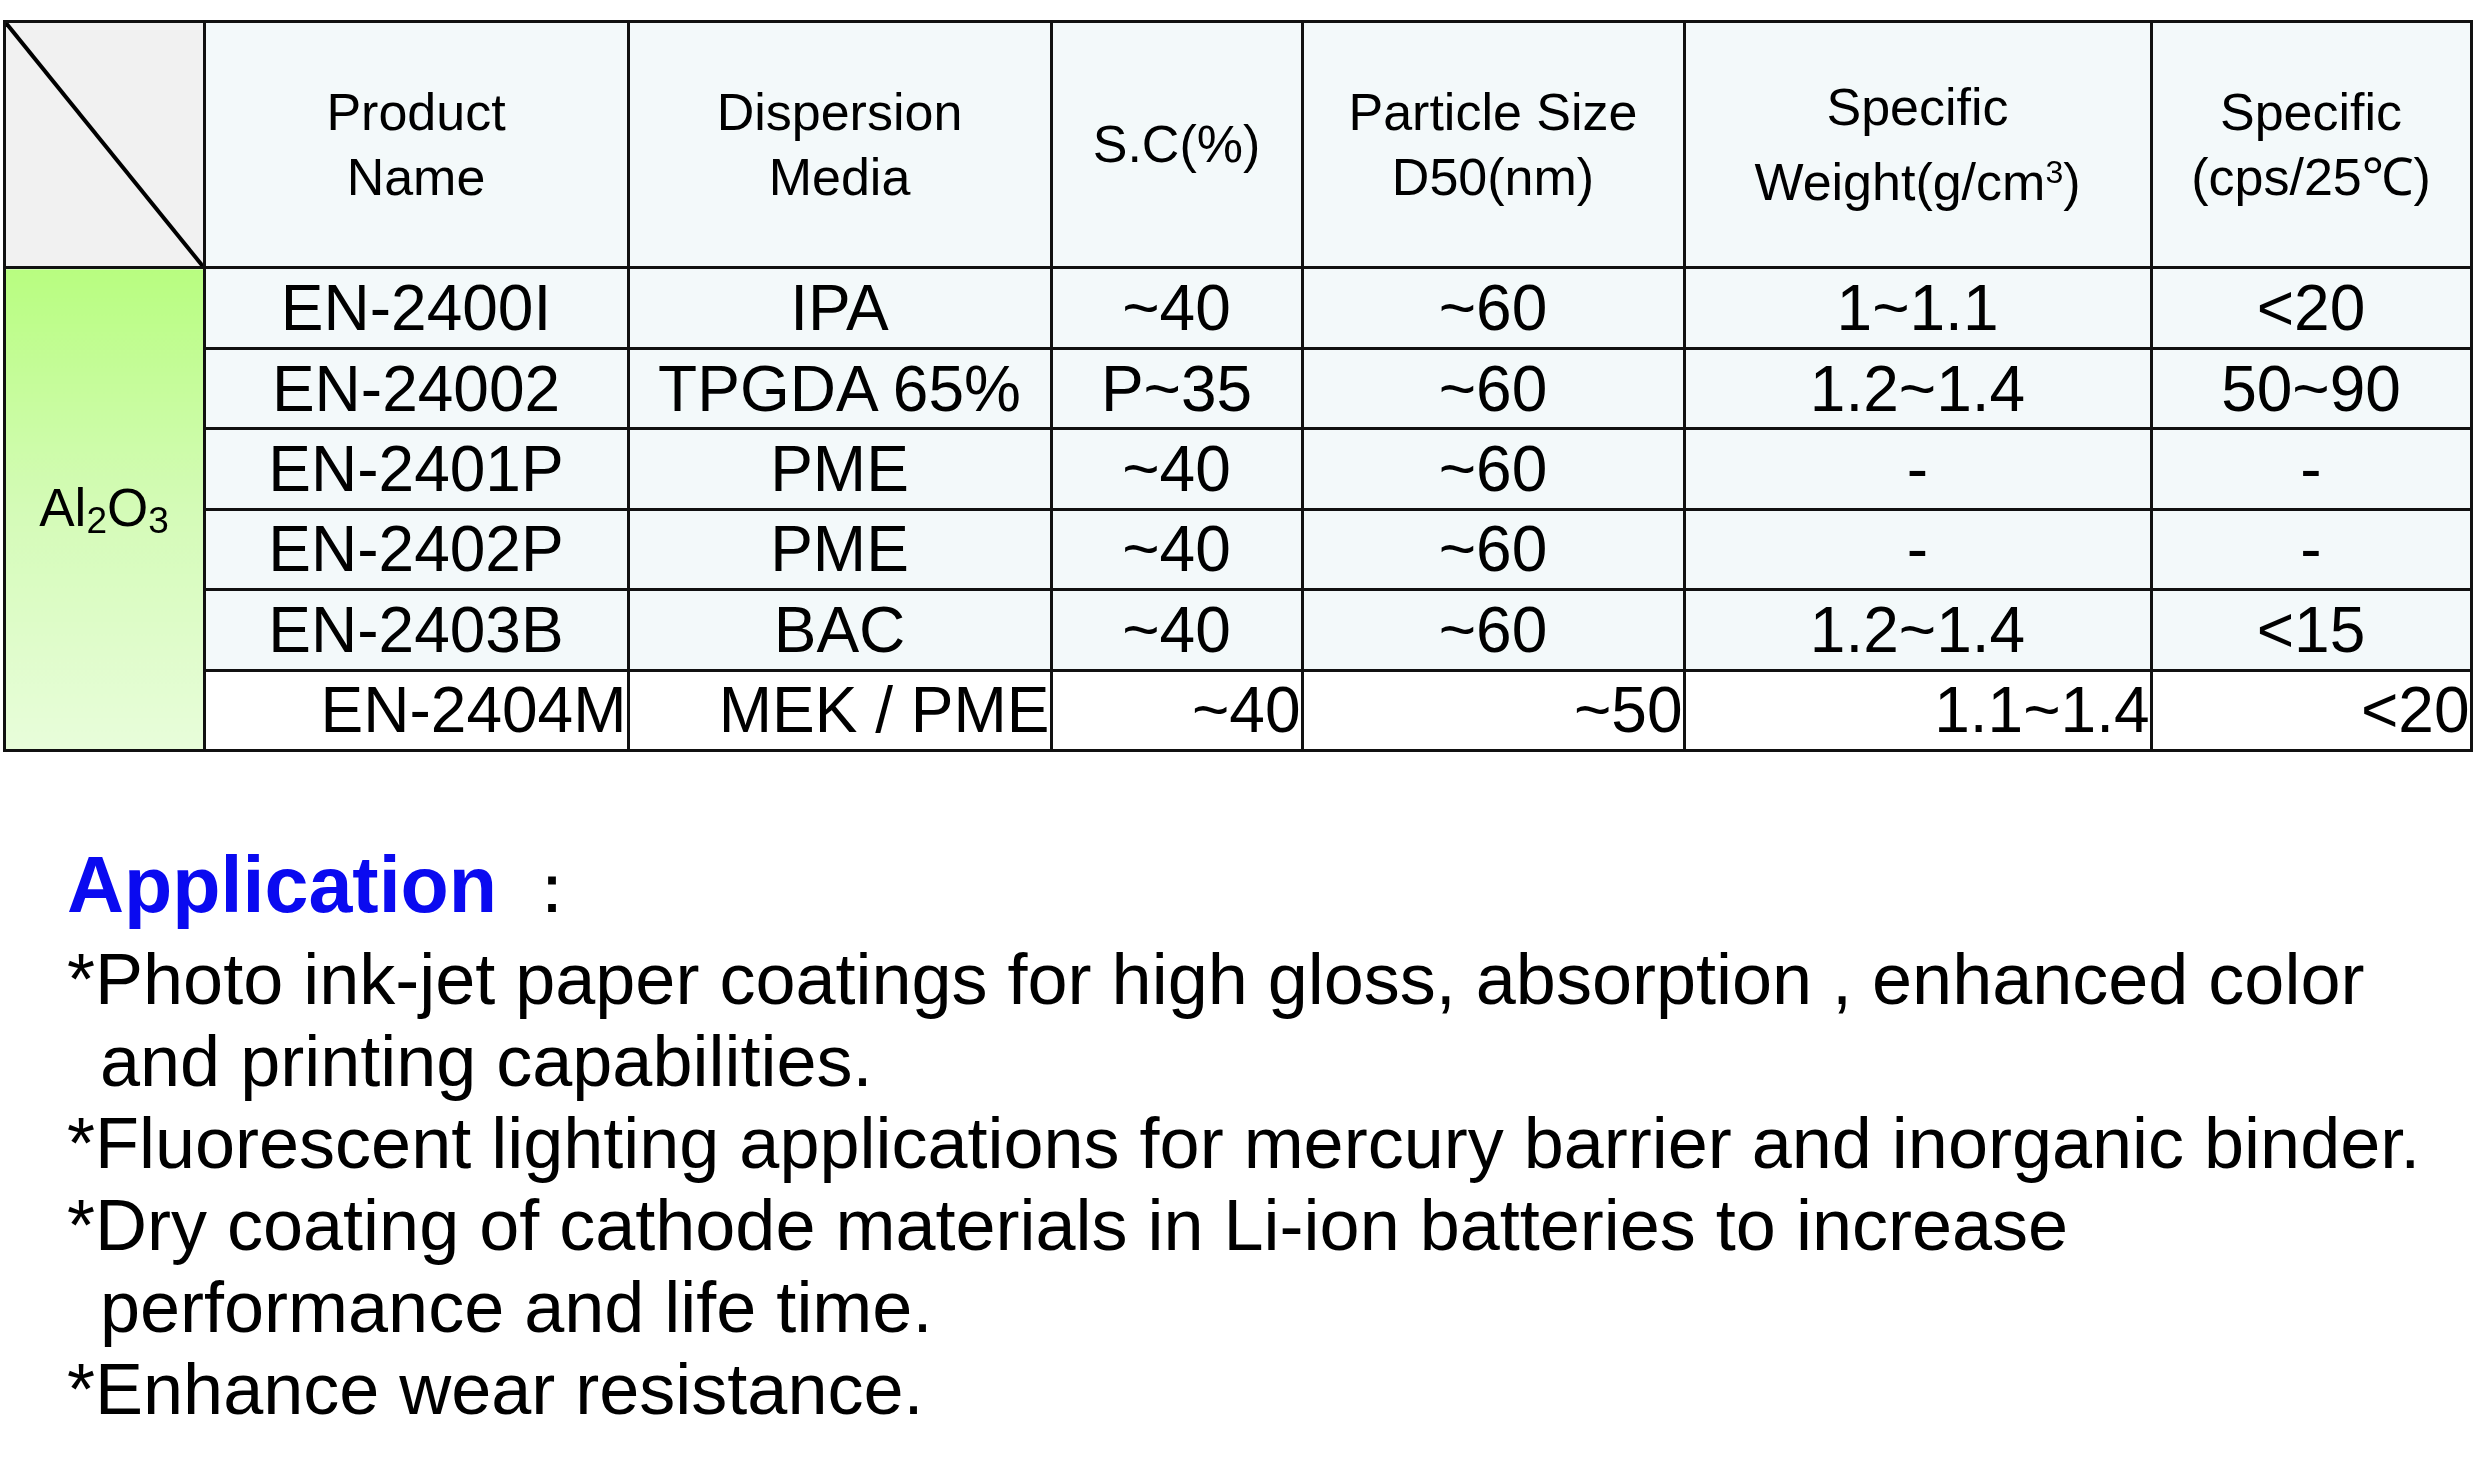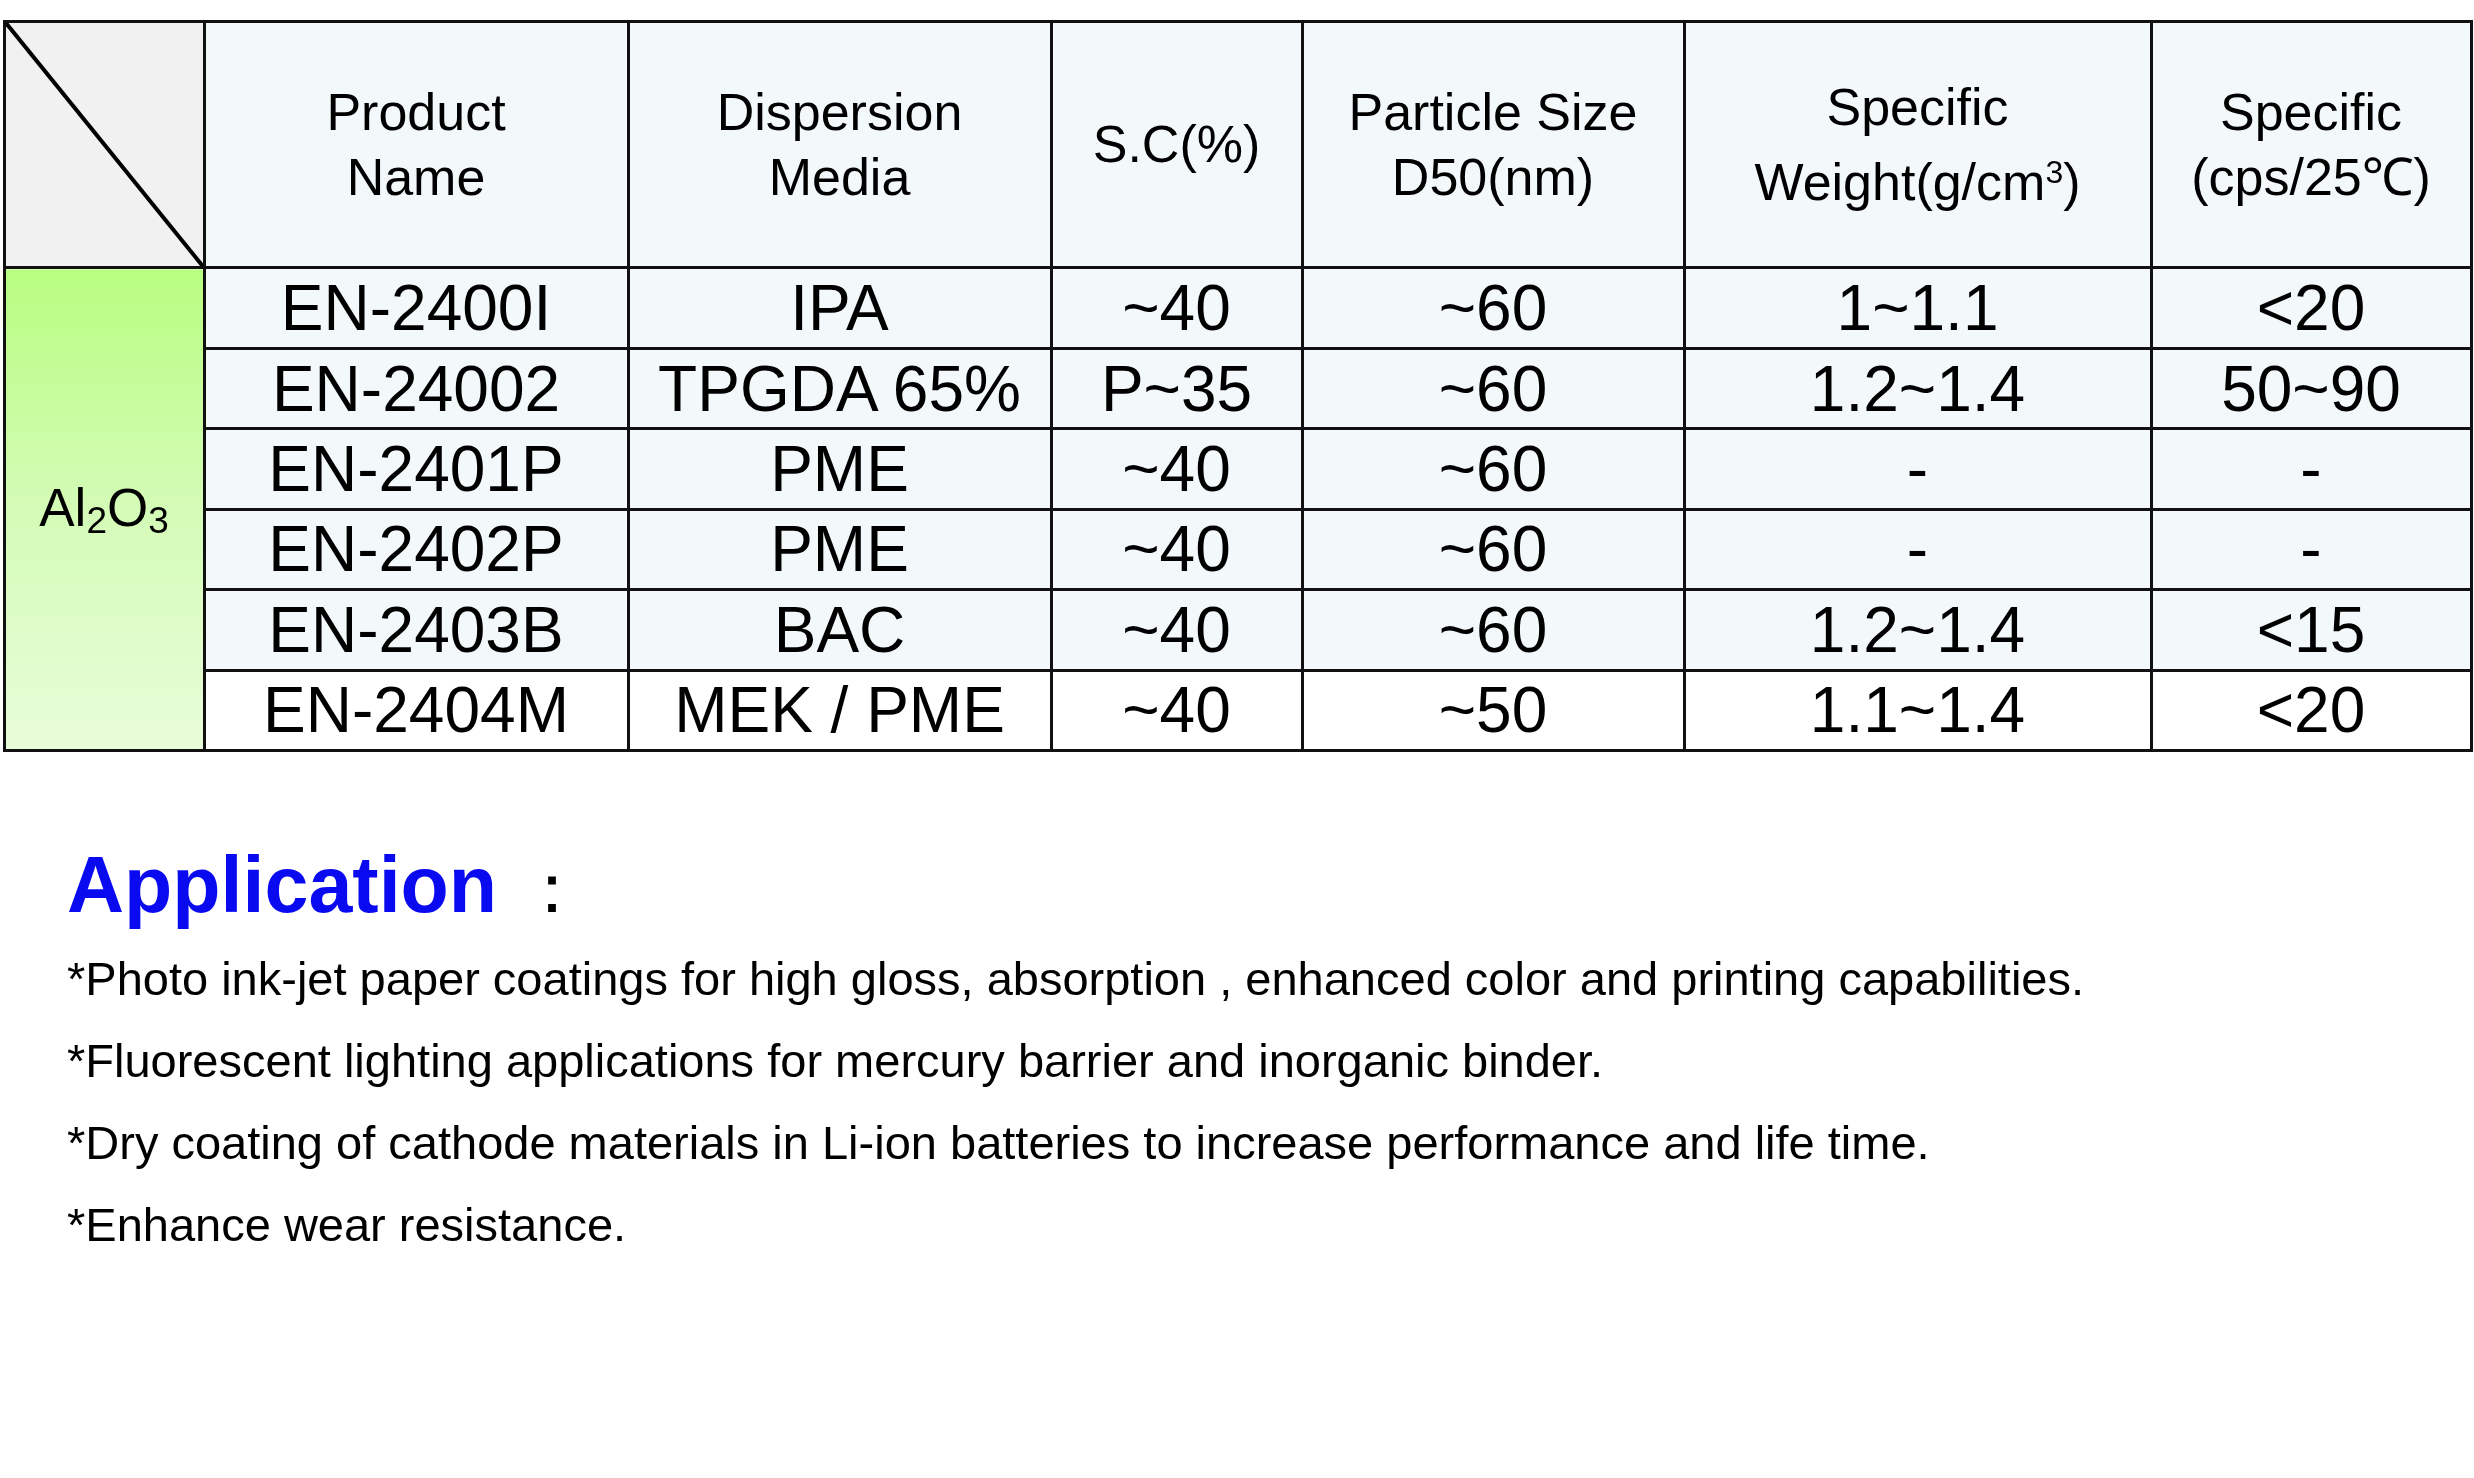--- a/index.html
+++ b/index.html
@@ -2,31 +2,31 @@
 <html style="font-size:13.4px"><head>
 <meta charset="utf-8">
 <style>
   html, body { margin:0; padding:0; background:#ffffff; }
   body { width:2475px; height:1479px; position:relative; overflow:hidden; }
   .tbl { position:absolute; left:2.5px; top:20px; width:2467px; height:732px; border-collapse:collapse; table-layout:fixed;
          font-family:"Liberation Sans", sans-serif; color:#000; }
   .tbl td, .tbl th { border:3.3px solid #111; text-align:center; vertical-align:middle; padding:0; font-weight:normal; }
   .tbl th { font-size:52px; line-height:65px; background:#f3f9fa; height:236px; }
   .tbl td { font-size:64px; height:75px; background:#f3f9fa; }
-  .tbl tr.last td { background:#ffffff; }
+  .tbl tr.last td { background:#ffffff;text-align:right; }
   .corner { background:#f1f1f1 !important; position:relative; }
   .corner svg { position:absolute; left:0; top:0; width:100%; height:100%; }
   .cat { background:linear-gradient(to bottom, #b8fd80 0%, #d4fbb7 50%, #e8fdda 100%) !important; font-size:53px !important; }
   .cat sub { font-size:37px; vertical-align:-6.7px; }
   .sup { font-size:32px; vertical-align:16.7px; }
   .app { position:absolute; left:67px; top:835px; width:2381px; font-family:Liberation Sans, sans-serif; color:#000; }
   .app-title { font-size:79px; line-height:100px; font-weight:bold; color:#0a0af0; }
   .app-colon { font-size:70px; color:#000; font-weight:normal; margin-left:20px; }
   .app-list { margin:0; padding:0; list-style:none; }
-  .app-item { font-size:47px; line-height:82px; padding-left:33px; text-indent:-33px; }
+  .app-item { font-size:72px; line-height:82px; padding-left:33px; text-indent:-33px; }
 </style>
 </head>
 <body>
 
 <table class="tbl">
   <colgroup>
     <col style="width:200px">
       <col style="width:424px">
       <col style="width:423px">
       <col style="width:251px">

